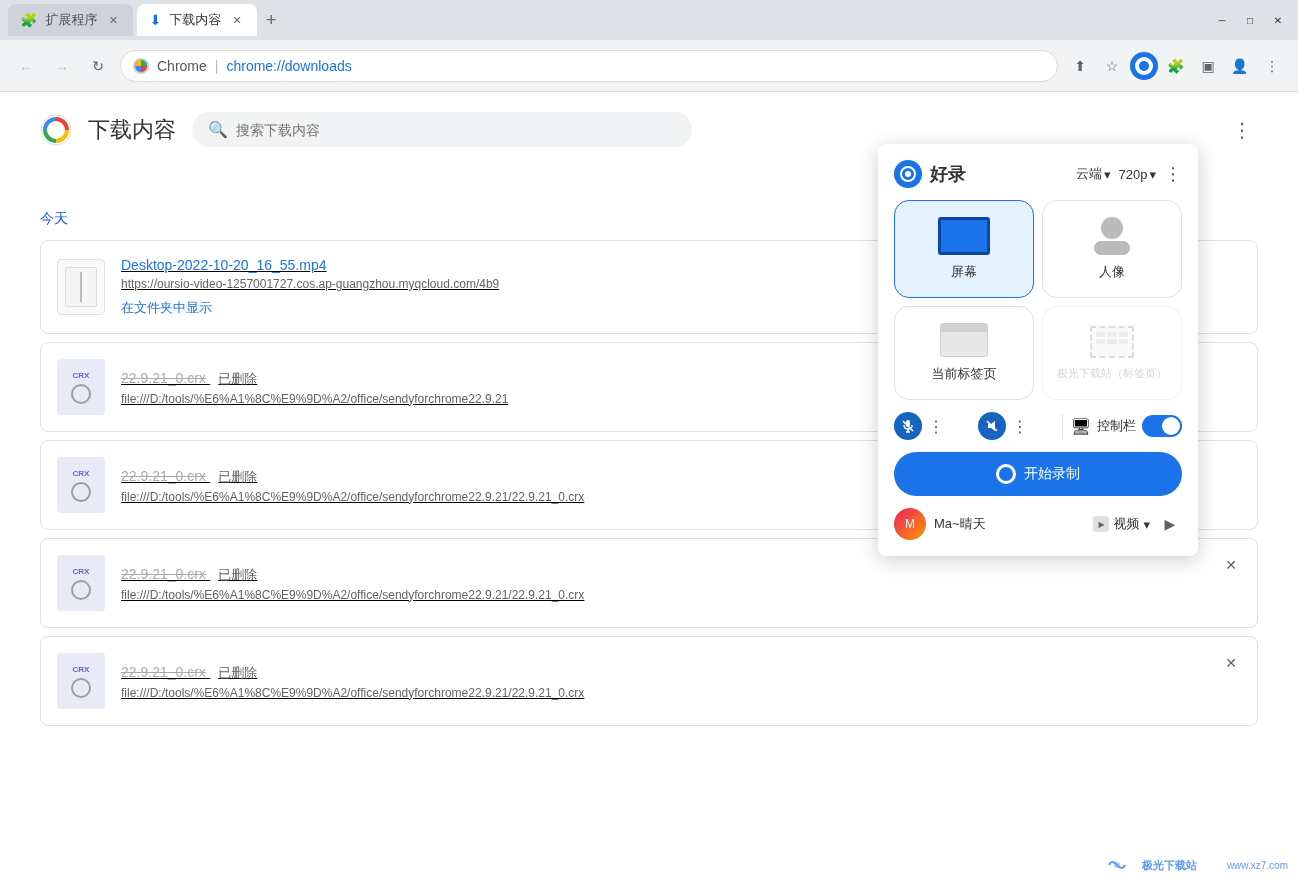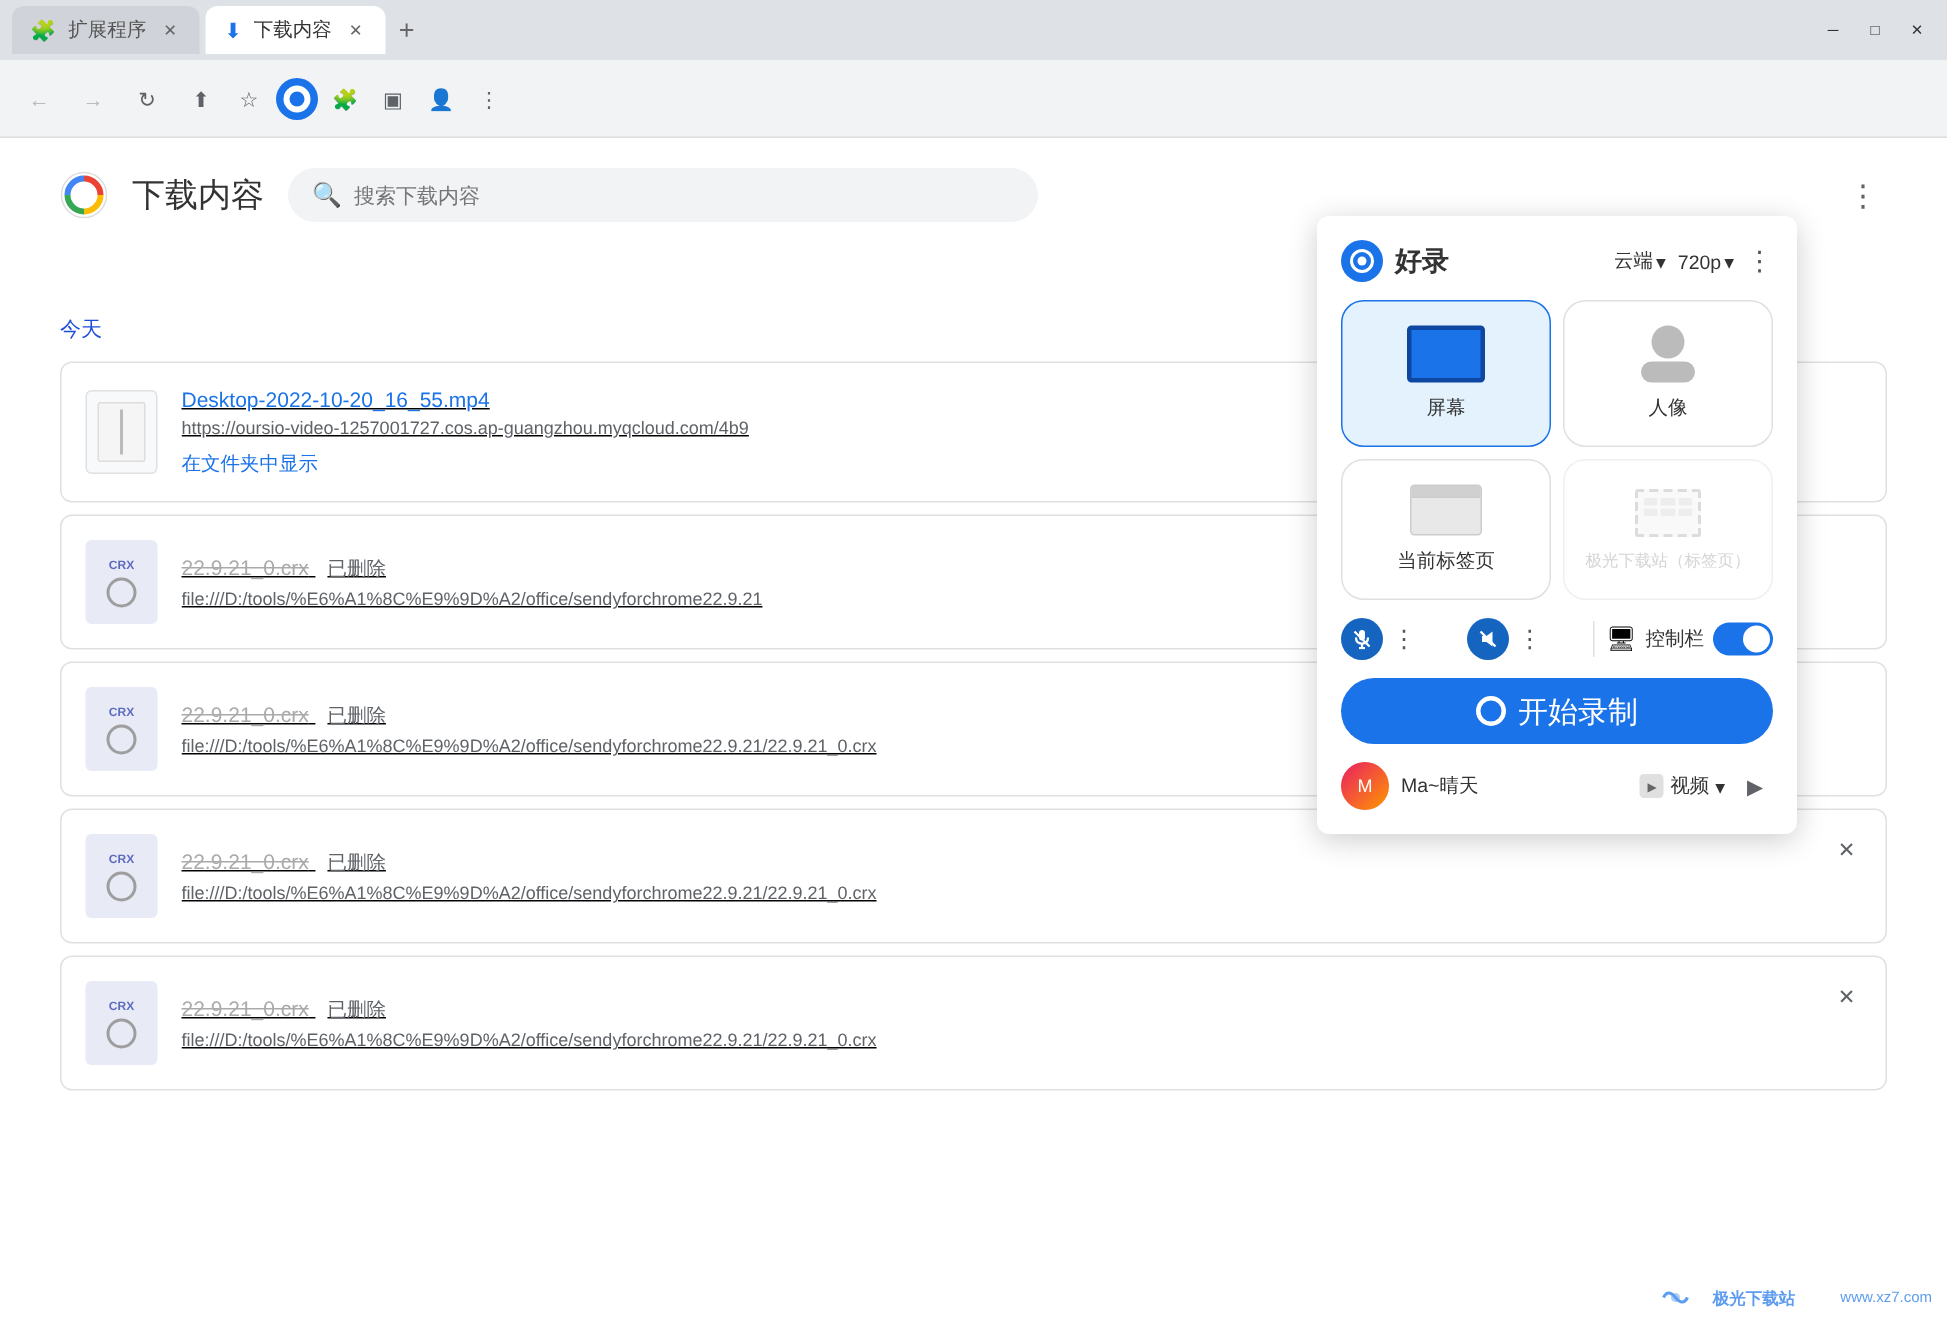--- a/index.html
+++ b/index.html
@@ -80,21 +80,21 @@
     .audio-item { display: flex; align-items: center; gap: 6px; flex: 1; }
     .audio-icon { width: 28px; height: 28px; background: #1a73e8; border-radius: 50%; display: flex; align-items: center; justify-content: center; color: #fff; font-size: 12px; }
     .audio-icon.muted { background: #333; }
     .audio-more { color: #555; cursor: pointer; font-size: 16px; }
     .divider-v { width: 1px; height: 24px; background: #e0e0e0; }
     .control-bar-label { font-size: 13px; color: #333; }
     .toggle { width: 40px; height: 22px; background: #1a73e8; border-radius: 11px; display: flex; align-items: center; padding: 2px; cursor: pointer; }
     .toggle-thumb { width: 18px; height: 18px; background: #fff; border-radius: 50%; margin-left: auto; }
 
     
-    .start-btn { width: 100%; height: 44px; background: #1a73e8; color: #fff; border: none; border-radius: 22px; font-size: 20px; cursor: pointer; display: flex; align-items: center; justify-content: center; gap: 8px; margin-bottom: 12px; }
+    .start-btn { width: 100%; height: 44px; background: #1a73e8; color: #fff; border: none; border-radius: 22px; font-size: 14px; cursor: pointer; display: flex; align-items: center; justify-content: center; gap: 8px; margin-bottom: 12px; }
     .start-btn-circle { width: 20px; height: 20px; border: 3px solid #fff; border-radius: 50%; }
 
     
     .user-row { display: flex; align-items: center; gap: 8px; }
     .user-avatar { width: 32px; height: 32px; border-radius: 50%; background: linear-gradient(135deg, #ff6b6b, #ffa07a); flex-shrink: 0; overflow: hidden; display: flex; align-items: center; justify-content: center; font-size: 14px; color: #fff; }
     .user-name { font-size: 13px; color: #333; flex: 1; }
     .video-dropdown { display: flex; align-items: center; gap: 4px; font-size: 13px; color: #333; cursor: pointer; }
     .play-icon-small { width: 16px; height: 16px; background: #e0e0e0; border-radius: 3px; display: flex; align-items: center; justify-content: center; font-size: 8px; color: #666; }
     .user-action { width: 24px; height: 24px; display: flex; align-items: center; justify-content: center; cursor: pointer; color: #5f6368; font-size: 14px; }
 
@@ -125,20 +125,33 @@
       <div class="win-btn">─</div>
       <div class="win-btn">□</div>
       <div class="win-btn">✕</div>
     </div>
   </div>
 
   <div class="address-bar">
     <div class="nav-btn disabled">←</div>
     <div class="nav-btn disabled">→</div>
     <div class="nav-btn">↻</div>
+    <div class="address-input">
+      <div class="address-favicon">
+        <svg width="14" height="14" viewBox="0 0 14 14">
+            <circle cx="7" cy="7" r="6" fill="#4285f4"></circle>
+            <path d="M7 1 A6 6 0 0 1 13 7 L7 7Z" fill="#34a853"></path>
+            <path d="M1 7 A6 6 0 0 1 7 1 L7 7Z" fill="#fbbc05"></path>
+            <path d="M7 7 L13 7 A6 6 0 0 1 7 13Z" fill="#ea4335"></path>
+          </svg>
+      </div>
+      <span style="color:#555;">Chrome</span>
+      <span style="color:#bbb;">|</span>
+      <span style="color:#1a73e8;">chrome://downloads</span>
+    </div>
     <div class="toolbar-icons">
       <div class="toolbar-icon">⬆</div>
       <div class="toolbar-icon">☆</div>
       <div class="toolbar-icon active" style="background:#1a73e8;color:#fff;border-radius:50%;width:28px;height:28px;display:flex;align-items:center;justify-content:center;">
         <div style="width:18px;height:18px;background:#fff;border-radius:50%;display:flex;align-items:center;justify-content:center;">
           <div style="width:10px;height:10px;background:#1a73e8;border-radius:50%;"></div>
         </div>
       </div>
       <div class="toolbar-icon">🧩</div>
       <div class="toolbar-icon">▣</div>

